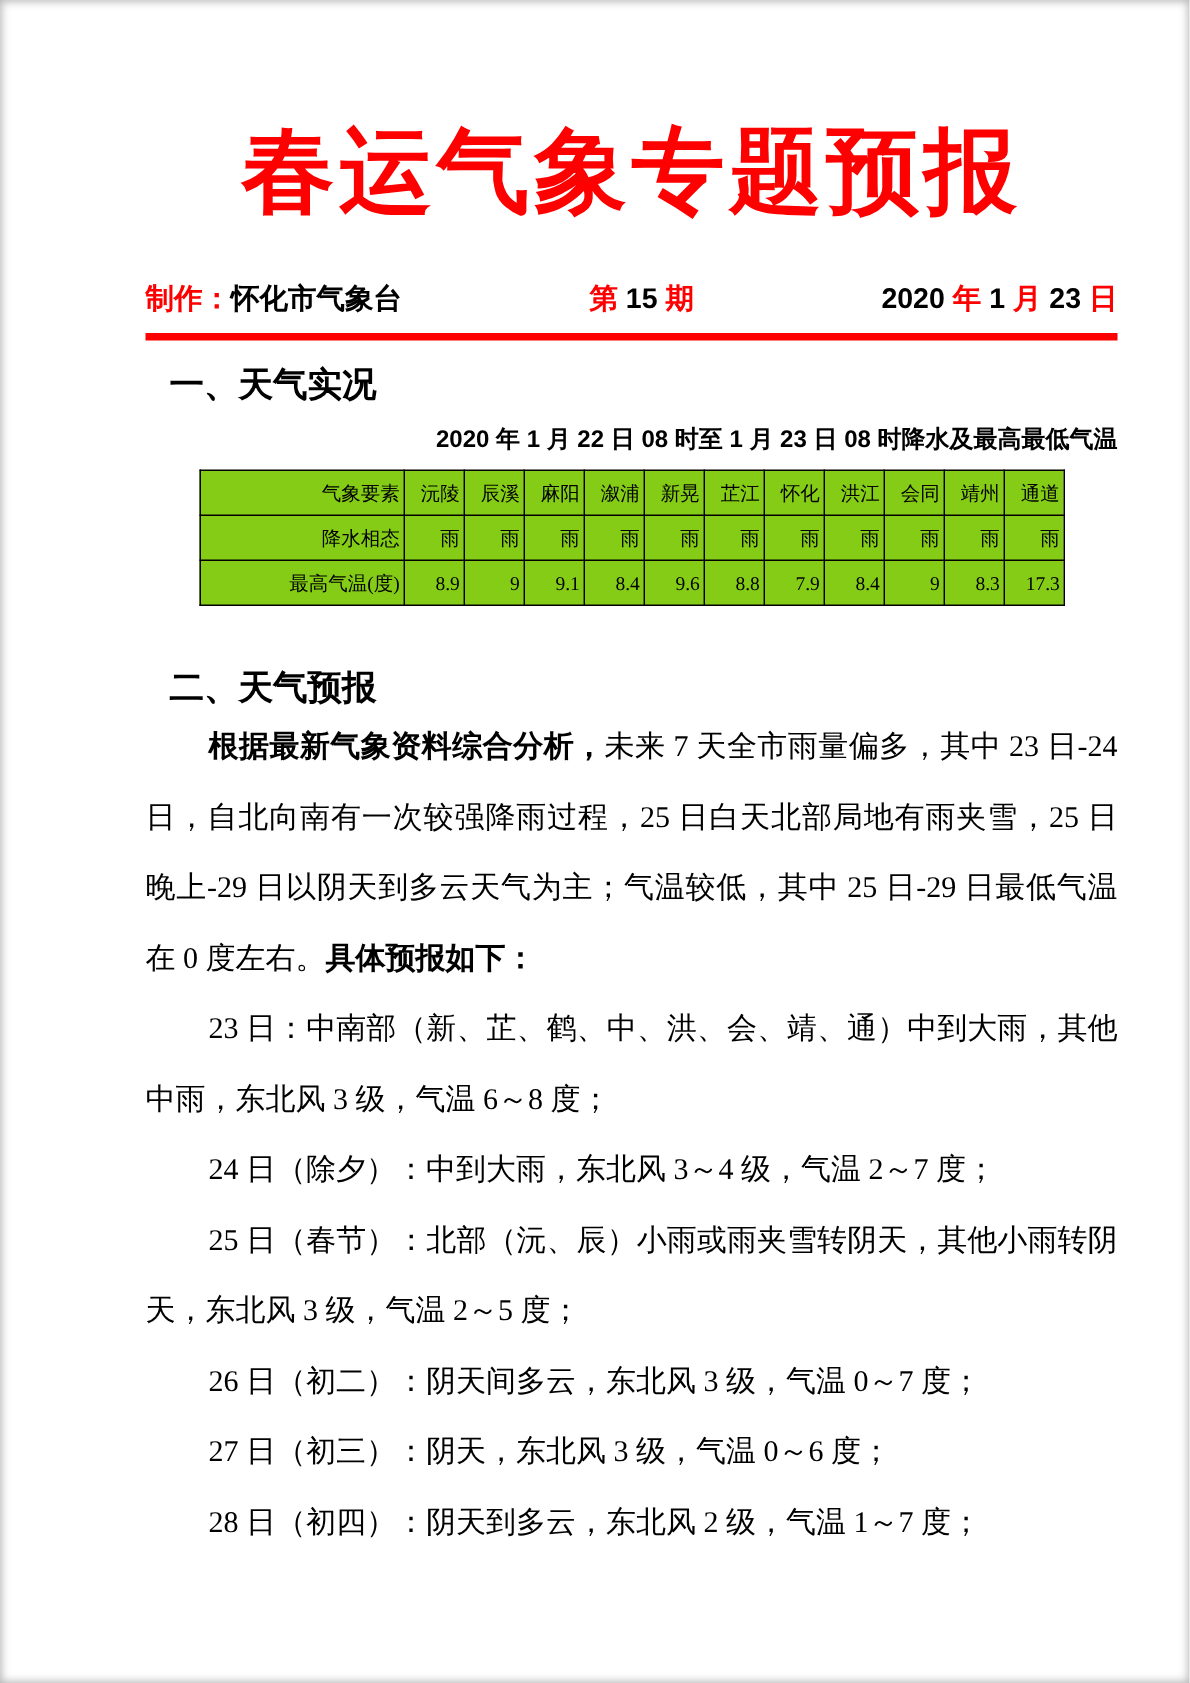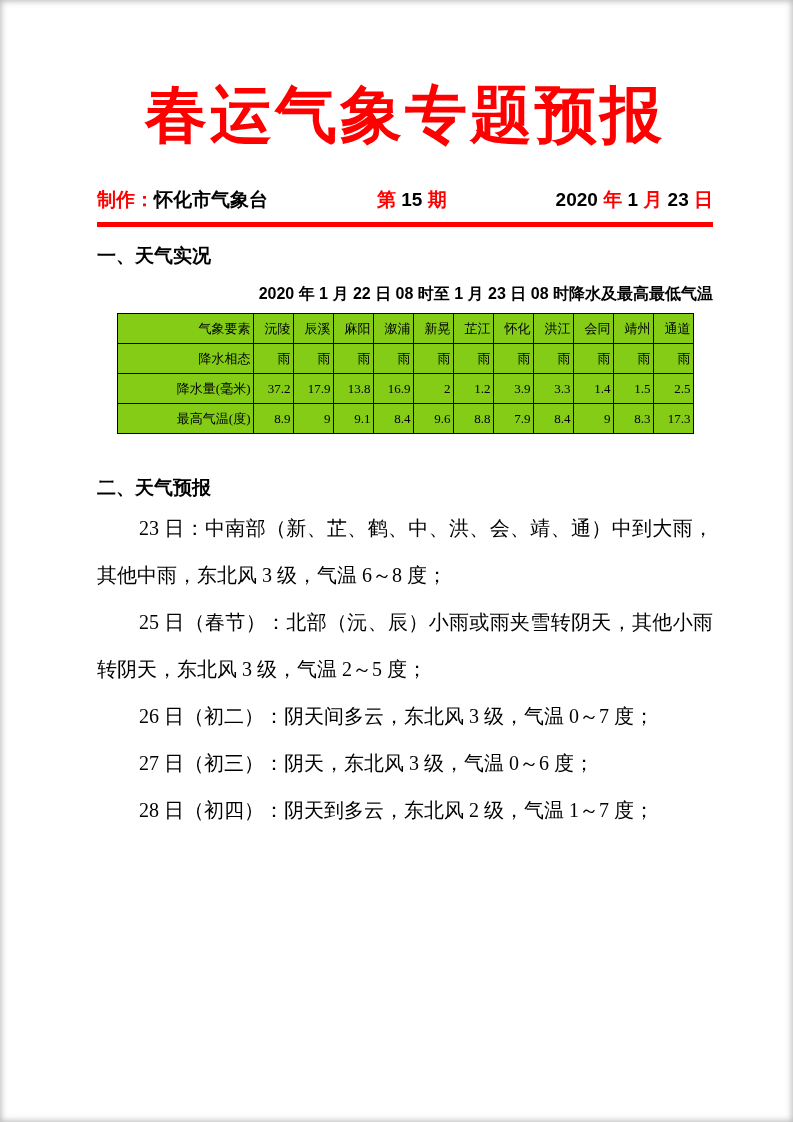--- a/index.html
+++ b/index.html
@@ -5,21 +5,21 @@
   :root { --accent: #fe0000; --ink: #000000; }
   * { box-sizing: border-box; }
   html, body { margin: 0; padding: 0; background: #ffffff; }
   .page {
     width: 793px; height: 1122px;
     margin: 0 auto;
     background: #ffffff;
     position: relative;
     overflow: hidden;
     box-shadow: inset 0 0 6px 1px rgba(90,90,90,0.45);
-    padding: 76px 80px 0 97px;
+    padding: 76px 48px 0 97px;
     font-family: "Liberation Serif", serif;
     color: var(--ink);
   }
   .doc-title {
     margin: 0;
     text-align: center;
     color: var(--accent);
     font-family: "Liberation Serif", serif;
     font-weight: bold;
     font-size: 62px;
@@ -38,24 +38,24 @@
     line-height: 30px;
     gap: 44px;
   }
   .meta-row .red { color: var(--accent); }
   .red-rule {
     height: 5px;
     background: var(--accent);
     margin-top: 7px;
   }
   .section-heading {
-    margin: 15px 0 0 0;
-    font-family: Liberation Serif, serif;
+    margin: 15px 0 0 16px;
+    font-family: Liberation Sans, sans-serif;
     font-weight: bold;
-    font-size: 19px;
+    font-size: 23px;
     line-height: 28px;
     color: var(--ink);
   }
   .table-title {
     margin-top: 12px;
     text-align: right;
     font-family: "Liberation Sans", sans-serif;
     font-weight: bold;
     font-size: 16px;
     line-height: 24px;
@@ -136,53 +136,41 @@
           <td class="data-col">雨</td>
           <td class="data-col">雨</td>
           <td class="data-col">雨</td>
           <td class="data-col">雨</td>
           <td class="data-col">雨</td>
           <td class="data-col">雨</td>
           <td class="data-col">雨</td>
           <td class="data-col">雨</td>
         </tr>
         <tr>
-          <td class="first-col">降水量(毫米)</td>
-          <td class="data-col">37.2</td>
-          <td class="data-col">17.9</td>
-          <td class="data-col">13.8</td>
-          <td class="data-col">16.9</td>
-          <td class="data-col">2</td>
-          <td class="data-col">1.2</td>
-          <td class="data-col">3.9</td>
-          <td class="data-col">3.3</td>
-          <td class="data-col">1.4</td>
-          <td class="data-col">1.5</td>
-          <td class="data-col">2.5</td>
-        </tr>
-        <tr>
           <td class="first-col">最高气温(度)</td>
           <td class="data-col">8.9</td>
           <td class="data-col">9</td>
           <td class="data-col">9.1</td>
           <td class="data-col">8.4</td>
           <td class="data-col">9.6</td>
           <td class="data-col">8.8</td>
           <td class="data-col">7.9</td>
           <td class="data-col">8.4</td>
           <td class="data-col">9</td>
           <td class="data-col">8.3</td>
           <td class="data-col">17.3</td>
         </tr>
       </tbody>
   </table>
 
   <h2 class="section-heading section2">二、天气预报</h2>
 
   <div class="forecast-body" id="forecast-body">
+      <p><span class="bold">根据最新气象资料综合分析，</span><span>未来 7 天全市雨量偏多，其中 23 日-24 日，自北向南有一次较强降雨过程，25 日白天北部局地有雨夹雪，25 日晚上-29 日以阴天到多云天气为主；气温较低，其中 25 日-29 日最低气温在 0 度左右。</span><span class="bold">具体预报如下：</span></p>
       <p><span>23 日：中南部（新、芷、鹤、中、洪、会、靖、通）中到大雨，其他中雨，东北风 3 级，气温 6～8 度；</span></p>
+      <p><span>24 日（除夕）：中到大雨，东北风 3～4 级，气温 2～7 度；</span></p>
       <p><span>25 日（春节）：北部（沅、辰）小雨或雨夹雪转阴天，其他小雨转阴天，东北风 3 级，气温 2～5 度；</span></p>
       <p><span>26 日（初二）：阴天间多云，东北风 3 级，气温 0～7 度；</span></p>
       <p><span>27 日（初三）：阴天，东北风 3 级，气温 0～6 度；</span></p>
       <p><span>28 日（初四）：阴天到多云，东北风 2 级，气温 1～7 度；</span></p>
     </div>
 
 </div>
 
 </body></html>

